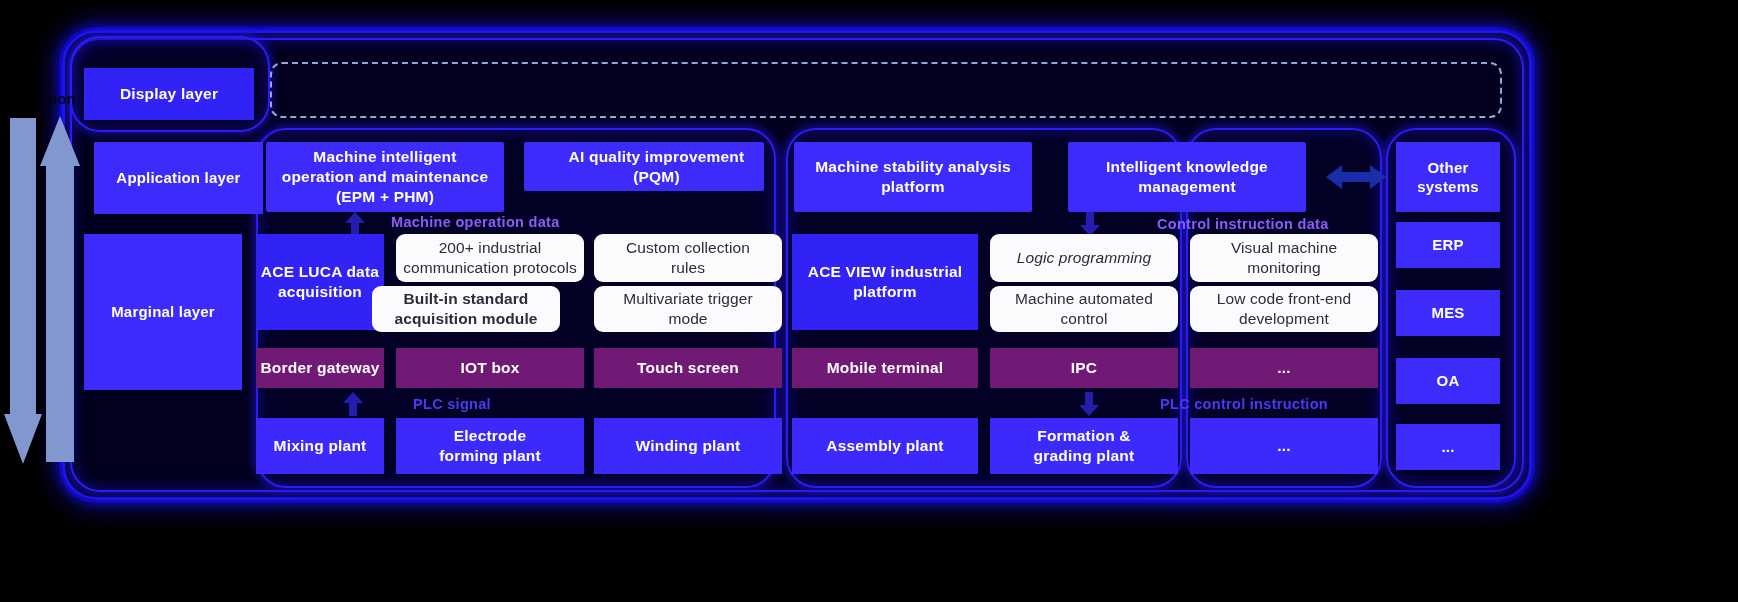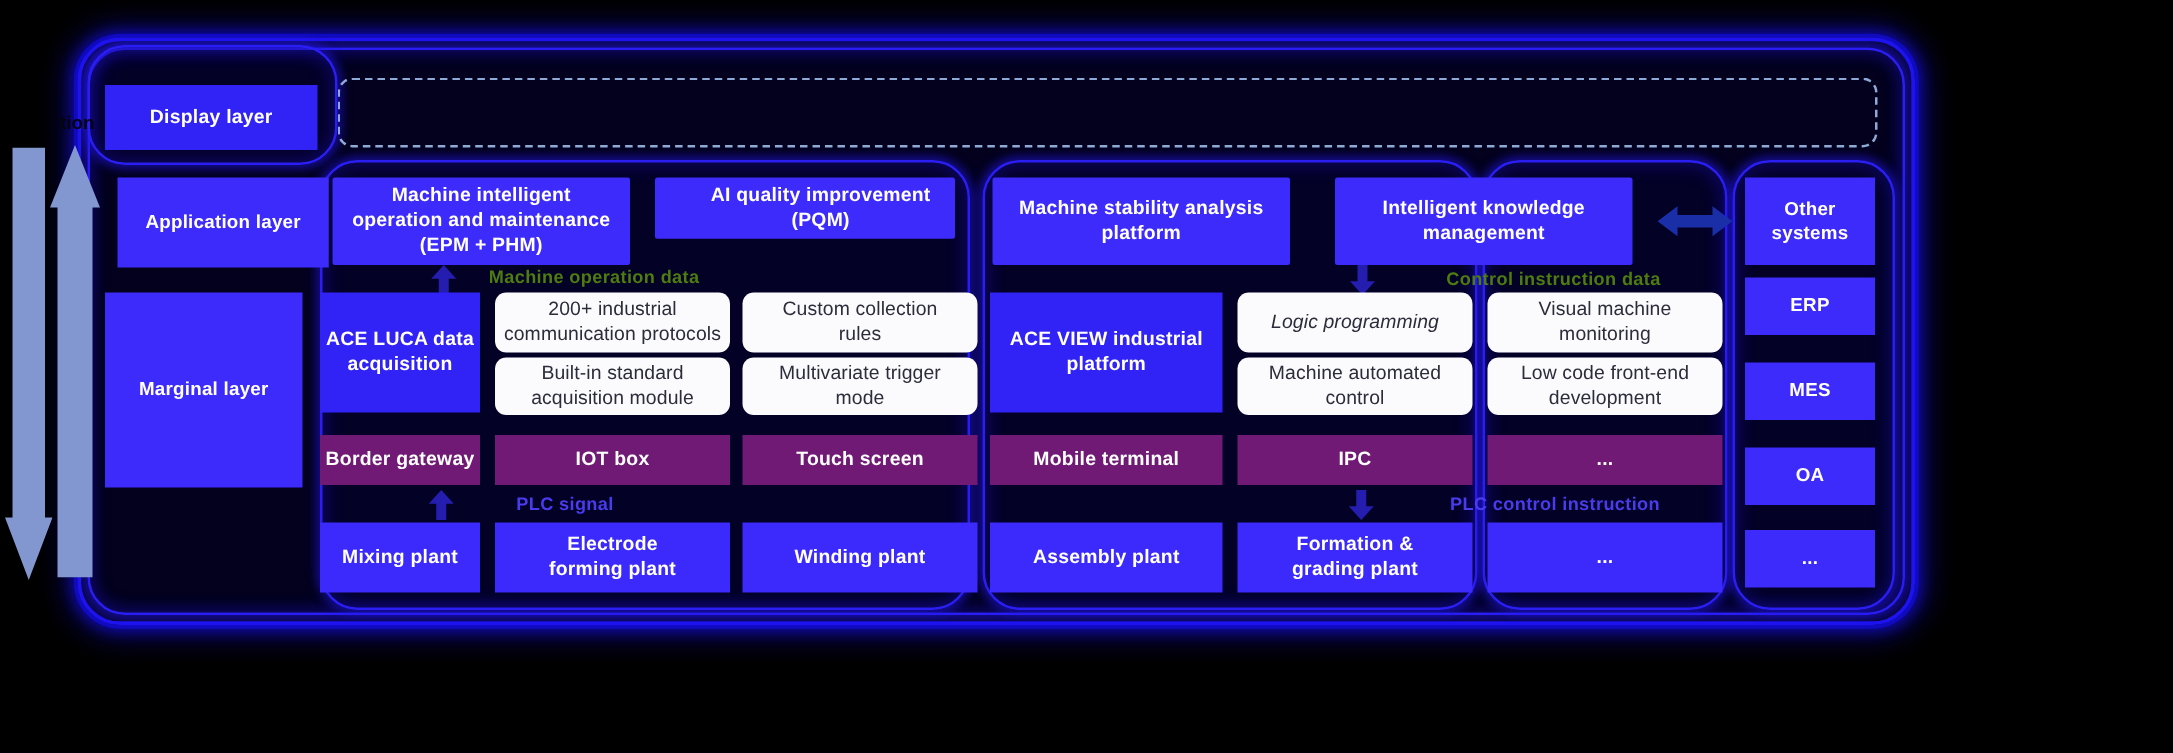--- a/index.html
+++ b/index.html
@@ -65,21 +65,21 @@
     color: #2c2c3a;
     font-weight: normal;
     font-size: 15.5px;
     border-radius: 9px;
     letter-spacing: .1px;
   }
 
   
   .flow-label {
     position: absolute;
-    color: #4d7c0f;
+    color: #8b5cf6;
     font-size: 14.5px;
     font-weight: bold;
     letter-spacing: .3px;
     white-space: nowrap;
   }
   .flow-label.lighter { color: #4b3bf0; }
 
   
   .clip-caption {
     position: absolute;
@@ -208,21 +208,21 @@
       <div>200+ industrial</div>
       <div>communication protocols</div>
     </div>
   </div>
   <div class="box white" style="left:594px; top:234px; width:188px; height:48px;">
     <div>
       <div>Custom collection</div>
       <div>rules</div>
     </div>
   </div>
-  <div class="box white" style="left:396px; top:286px; width:188px; height:46px;">
+  <div class="box white" style="left:372px; top:286px; width:188px; height:46px;font-weight:bold;">
     <div>
       <div>Built-in standard</div>
       <div>acquisition module</div>
     </div>
   </div>
   <div class="box white" style="left:594px; top:286px; width:188px; height:46px;">
     <div>
       <div>Multivariate trigger</div>
       <div>mode</div>
     </div>

